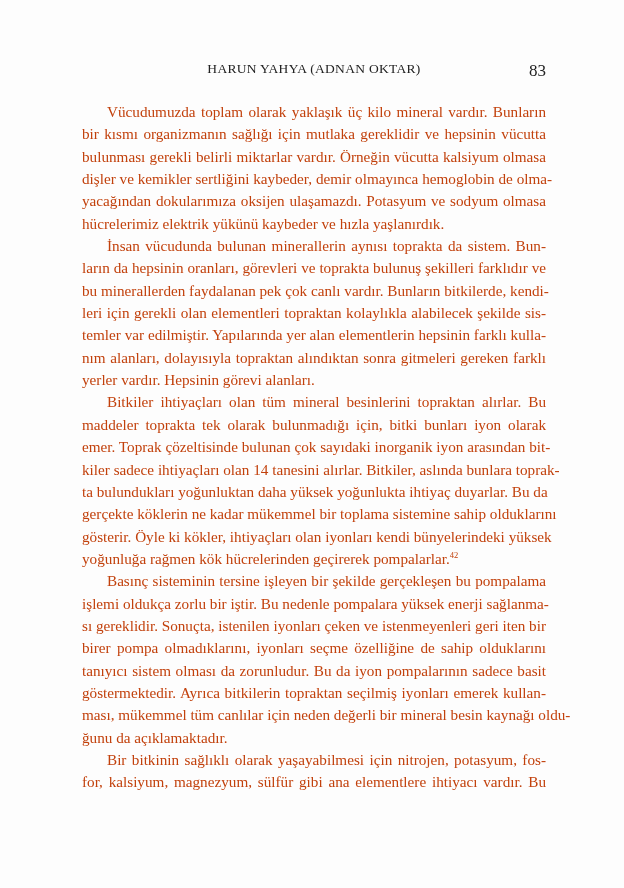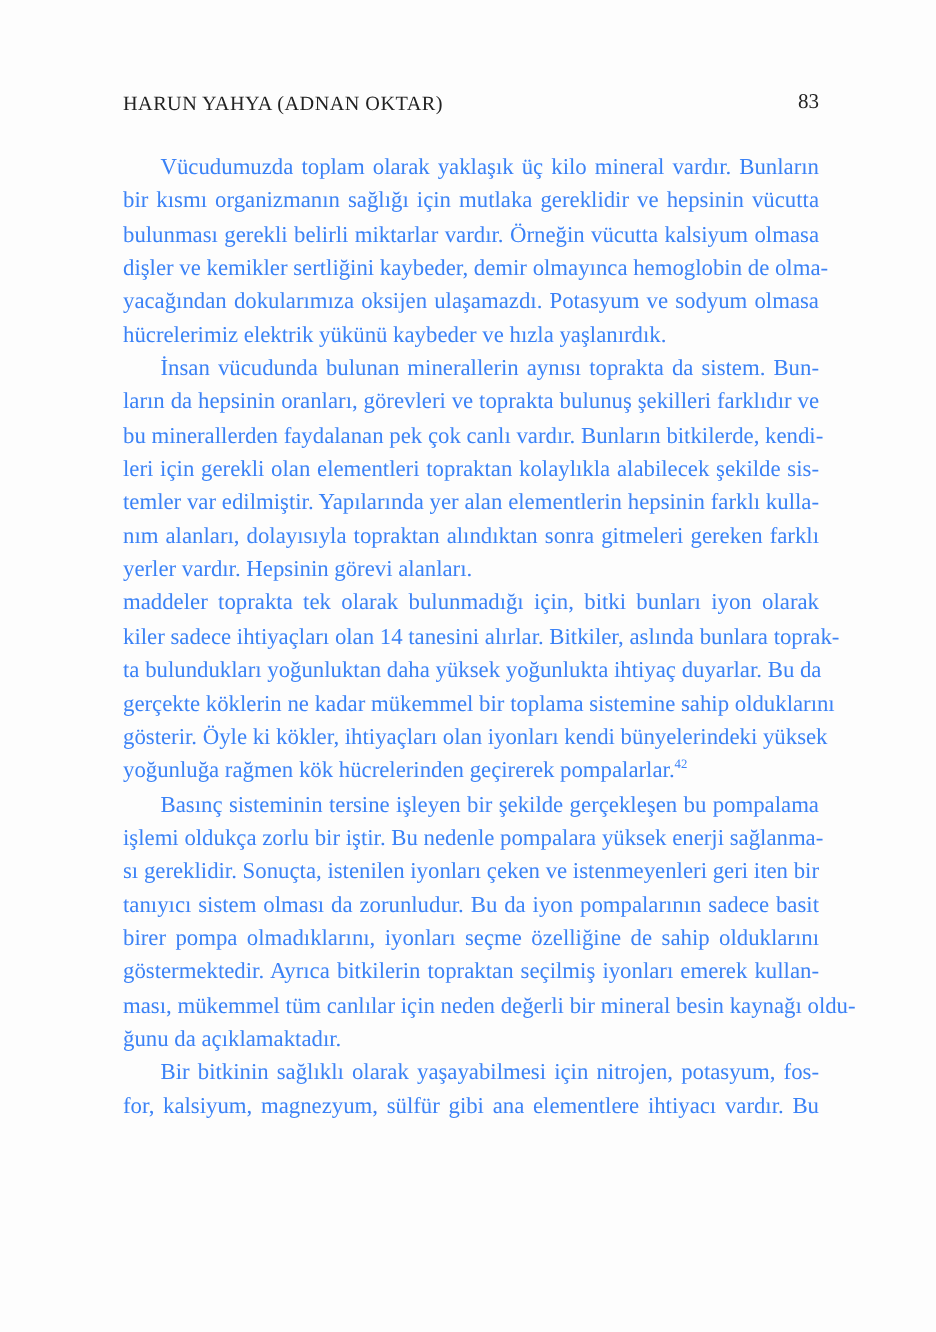--- a/index.html
+++ b/index.html
@@ -3,30 +3,30 @@
   <meta charset="utf-8">
   <style>
     html, body { margin: 0; padding: 0; background: #ffffff; }
     body { width: 624px; height: 888px; position: relative; overflow: hidden; }
     .page { position: absolute; left: 0; top: 0; width: 624px; height: 888px; background: #fdfdfd; }
     .running-head {
       position: absolute; top: 60px; left: 82px; width: 464px; height: 20px;
       font-family: "Liberation Serif", serif; color: #222;
     }
     .running-title {
-      position: absolute; left: 0; right: 0; text-align: left;
+      position: absolute; left: 0; right: 0; text-align: center;
       font-size: 13.5px; letter-spacing: 0.3px; top: 1px;
     }
     .page-number {
-      position: absolute; right: 0; top: 1px; font-size: 14px;
+      position: absolute; right: 0; top: 1px; font-size: 17px;
     }
     .body-text {
       position: absolute; top: 101px; left: 82px; width: 464px;
       font-family: "Liberation Serif", serif; font-size: 15.2px; line-height: 22.35px;
-      color: #3b82f6; text-align: justify; hyphens: manual;
+      color: #c2410c; text-align: justify; hyphens: manual;
     }
     .para { margin: 0; text-indent: 25px; }
     .line { display: block; text-align: justify; text-align-last: justify; white-space: nowrap; }
     .line.last { text-align-last: left; }
     .line.first { padding-left: 25px; }
     .para .line { text-indent: 0; }
     sup { font-size: 8.5px; vertical-align: 6px; line-height: 0; }
   </style>
 </head>
 <body>
@@ -49,33 +49,35 @@
     <p class="para">
       <span class="line first">İnsan vücudunda bulunan minerallerin aynısı toprakta da sistem. Bun-</span>
       <span class="line">ların da hepsinin oranları, görevleri ve toprakta bulunuş şekilleri farklıdır ve</span>
       <span class="line">bu minerallerden faydalanan pek çok canlı vardır. Bunların bitkilerde, kendi-</span>
       <span class="line">leri için gerekli olan elementleri topraktan kolaylıkla alabilecek şekilde sis-</span>
       <span class="line">temler var edilmiştir. Yapılarında yer alan elementlerin hepsinin farklı kulla-</span>
       <span class="line">nım alanları, dolayısıyla topraktan alındıktan sonra gitmeleri gereken farklı</span>
       <span class="line last">yerler vardır. Hepsinin görevi alanları.</span>
     </p>
     <p class="para">
+      <span class="line first">Bitkiler ihtiyaçları olan tüm mineral besinlerini topraktan alırlar. Bu</span>
       <span class="line">maddeler toprakta tek olarak bulunmadığı için, bitki bunları iyon olarak</span>
+      <span class="line">emer. Toprak çözeltisinde bulunan çok sayıdaki inorganik iyon arasından bit-</span>
       <span class="line">kiler sadece ihtiyaçları olan 14 tanesini alırlar. Bitkiler, aslında bunlara toprak-</span>
       <span class="line">ta bulundukları yoğunluktan daha yüksek yoğunlukta ihtiyaç duyarlar. Bu da</span>
       <span class="line">gerçekte köklerin ne kadar mükemmel bir toplama sistemine sahip olduklarını</span>
       <span class="line">gösterir. Öyle ki kökler, ihtiyaçları olan iyonları kendi bünyelerindeki yüksek</span>
       <span class="line last"><span>yoğunluğa rağmen kök hücrelerinden geçirerek pompalarlar.</span><sup>42</sup></span>
     </p>
     <p class="para">
       <span class="line first">Basınç sisteminin tersine işleyen bir şekilde gerçekleşen bu pompalama</span>
       <span class="line">işlemi oldukça zorlu bir iştir. Bu nedenle pompalara yüksek enerji sağlanma-</span>
       <span class="line">sı gereklidir. Sonuçta, istenilen iyonları çeken ve istenmeyenleri geri iten bir</span>
+      <span class="line">birer pompa olmadıklarını, iyonları seçme özelliğine de sahip olduklarını</span>
       <span class="line">tanıyıcı sistem olması da zorunludur. Bu da iyon pompalarının sadece basit</span>
-      <span class="line">birer pompa olmadıklarını, iyonları seçme özelliğine de sahip olduklarını</span>
       <span class="line">göstermektedir. Ayrıca bitkilerin topraktan seçilmiş iyonları emerek kullan-</span>
       <span class="line">ması, mükemmel tüm canlılar için neden değerli bir mineral besin kaynağı oldu-</span>
       <span class="line last">ğunu da açıklamaktadır.</span>
     </p>
     <p class="para">
       <span class="line first">Bir bitkinin sağlıklı olarak yaşayabilmesi için nitrojen, potasyum, fos-</span>
       <span class="line">for, kalsiyum, magnezyum, sülfür gibi ana elementlere ihtiyacı vardır. Bu</span>
     </p>
   </div>
 </div>

